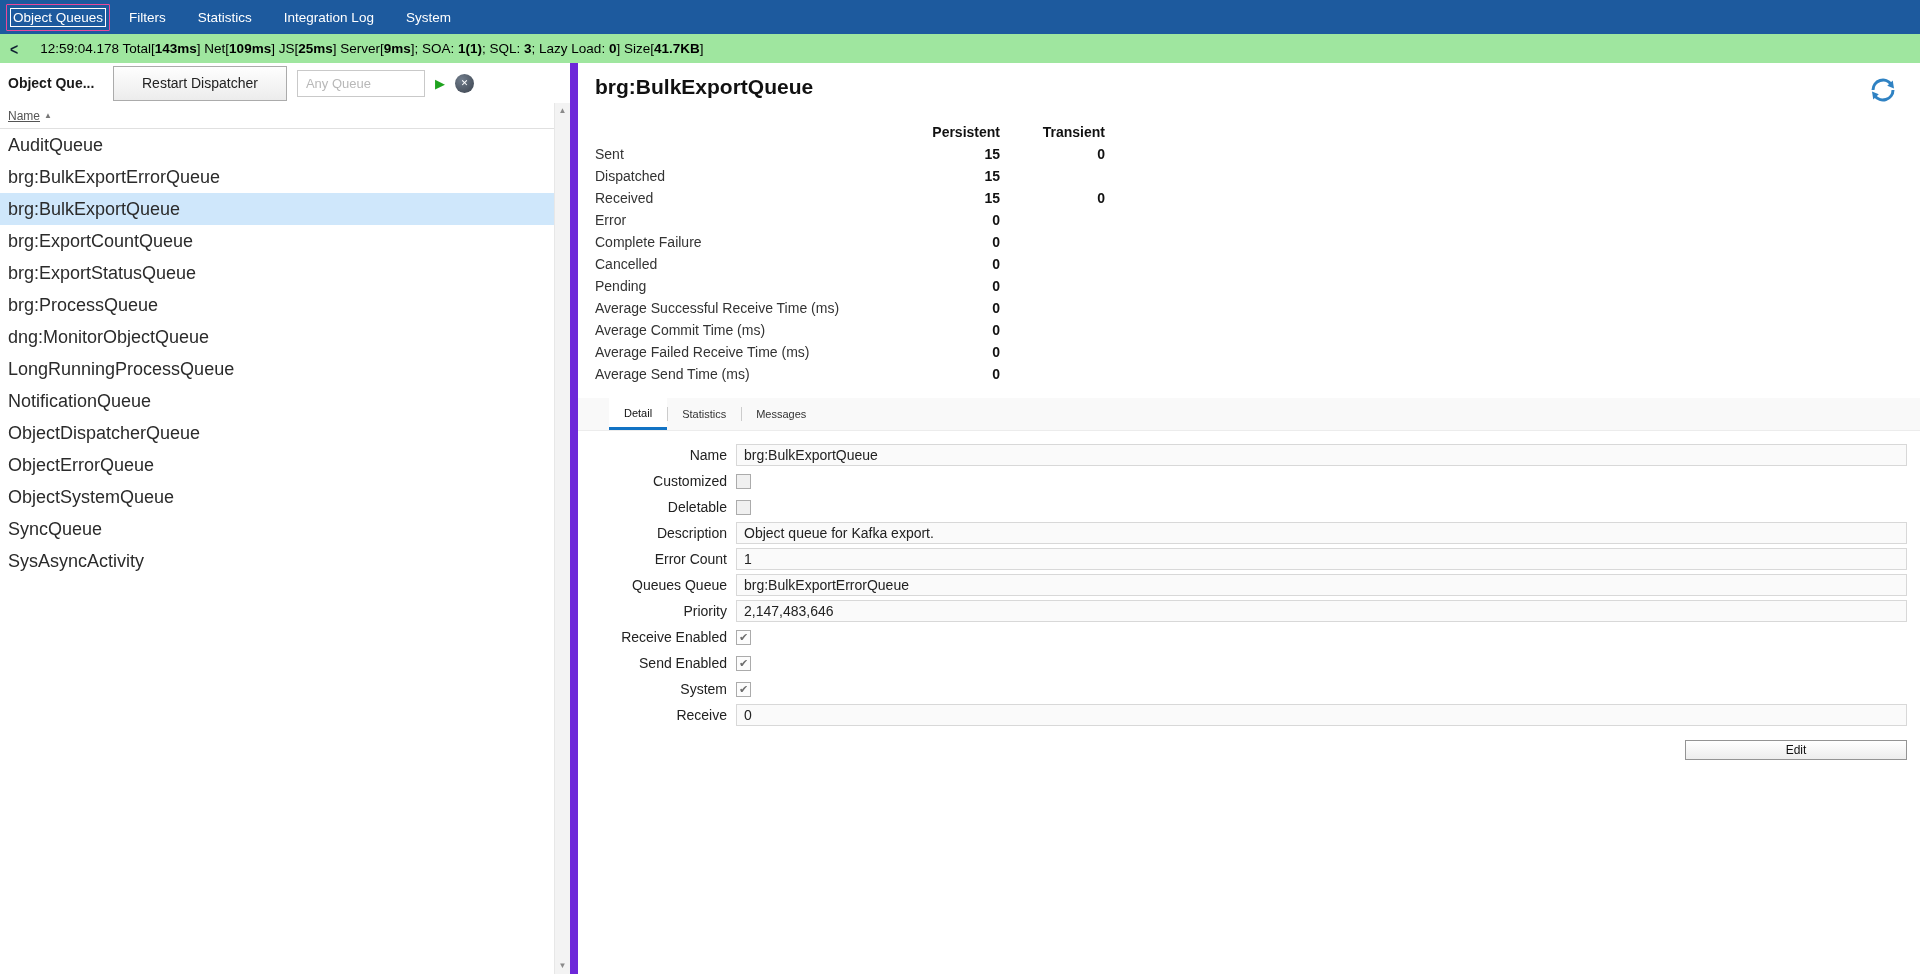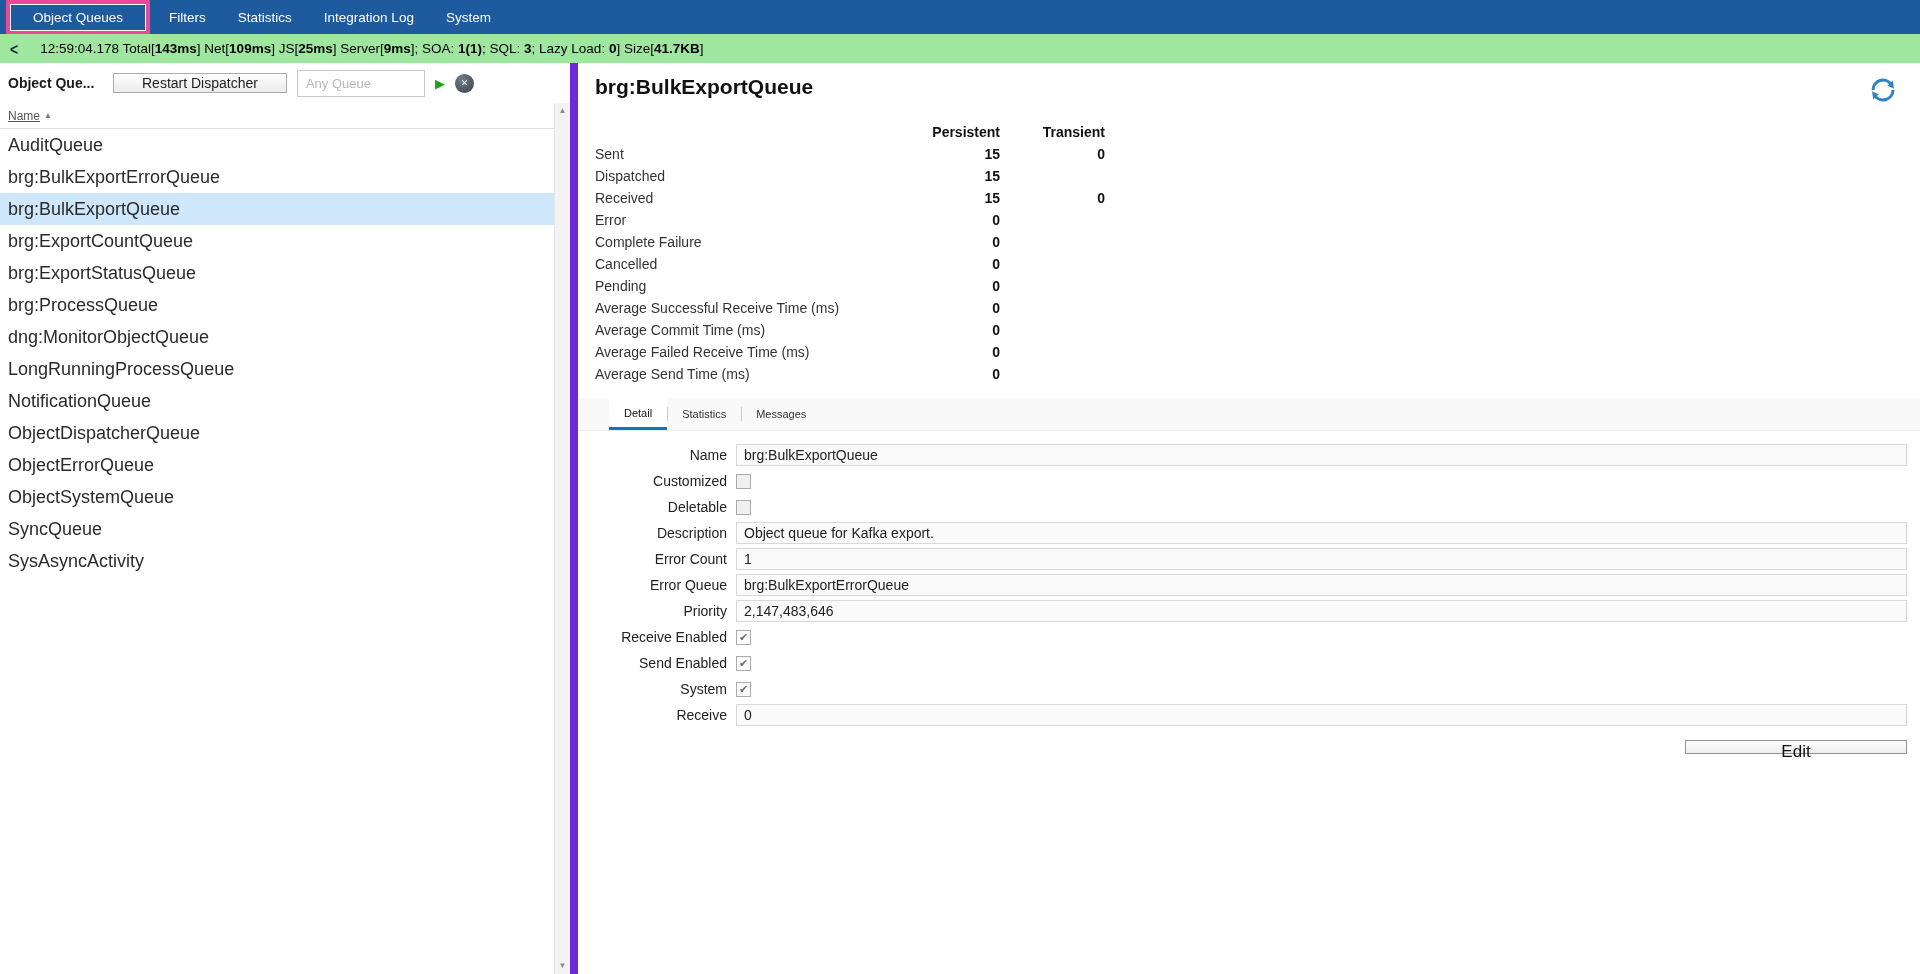--- a/index.html
+++ b/index.html
@@ -10,22 +10,22 @@
   }
   .app { width:1920px; height:974px; display:flex; flex-direction:column; }
 
   
   .topnav {
     height:34px; flex:none; background:var(--topnav-bg,#1d5a9e);
     display:flex; align-items:center; padding:0 6px; gap:6px;
   }
   .nav-item { color:#fff; font-size:13.5px; padding:5px 13px; white-space:nowrap; cursor:default; }
   .nav-item.active {
-    border:5px solid #ec4899; outline:1px solid #fff; outline-offset:-5px;
-    padding:5px 22px; border-radius:1px;
+    border:1px solid #ec4899; outline:1px solid #fff; outline-offset:-5px;
+    padding:5px 6px; border-radius:1px;
   }
 
   
   .statusbar {
     height:29px; flex:none; background:var(--statusbar-bg,#9fe69f);
     display:flex; align-items:center; font-size:13.5px; color:#000;
     padding:0 10px; gap:22px;
   }
   .back-icon { font-size:14px; color:#123; font-weight:bold; transform:scaleY(1.2); cursor:pointer; }
   .status-text { white-space:nowrap; }
@@ -35,21 +35,21 @@
   .main { flex:1; min-height:0; display:flex; }
 
   
   .left {
     width:578px; flex:none; position:relative; background:#fff;
     border-right:8px solid #6d28d9; display:flex; flex-direction:column;
   }
   .toolbar { height:40px; flex:none; display:flex; align-items:center; padding:0 8px; gap:10px; }
   .pane-title { font-weight:bold; font-size:14px; color:#1a1a1a; width:95px; white-space:nowrap; overflow:hidden; flex:none; }
   .restart {
-    height:20px; padding:0 28px; font-size:14px; color:#222; cursor:pointer;
+    height:35px; padding:0 28px; font-size:14px; color:#222; cursor:pointer;
     border:1px solid #ababab; background:linear-gradient(#fefefe,#ececec);
     font-family:inherit; white-space:nowrap;
   }
   .search {
     width:128px; height:27px; border:1px solid #c9c9c9; font-size:13px;
     padding:0 8px; color:#333; font-family:inherit; outline:none;
   }
   .search::placeholder { color:#b8b8b8; }
   .play-icon { color:var(--play-icon,#1fa31f); font-size:13px; cursor:pointer; line-height:1; }
   .clear-icon {
@@ -112,22 +112,22 @@
     font-size:14px; color:#222; padding:0 7px; font-family:inherit; outline:none;
   }
   .fcheck {
     width:15px; height:15px; flex:none; border:1px solid #ababab; background:#f0f0f0;
     display:flex; align-items:center; justify-content:center;
     font-size:11px; line-height:1; color:#6d6d6d; cursor:pointer;
   }
   .fcheck.checked { background:#fcfcfc; }
   .edit-row { display:flex; justify-content:flex-end; margin-top:10px; }
   .edit-btn {
-    width:222px; height:14px; border:1px solid #949494; cursor:pointer;
-    background:linear-gradient(#ffffff,#ededed); font-size:17px; color:#111; font-family:inherit;
+    width:222px; height:20px; border:1px solid #949494; cursor:pointer;
+    background:linear-gradient(#ffffff,#ededed); font-size:12px; color:#111; font-family:inherit;
   }
 </style>
 </head>
 <body>
 
 <div class="app">
 
   <nav class="topnav" id="topnav">
       <div class="nav-item active">Object Queues</div>
       <div class="nav-item">Filters</div>
@@ -273,21 +273,21 @@
           </div>
           <div class="frow">
             <span class="flabel">Description</span>
             <input class="finput" readonly="" value="Object queue for Kafka export." style="">
           </div>
           <div class="frow">
             <span class="flabel">Error Count</span>
             <input class="finput" readonly="" value="1" style="">
           </div>
           <div class="frow">
-            <span class="flabel">Error Queue</span>
+            <span class="flabel">Queues Queue</span>
             <input class="finput" readonly="" value="brg:BulkExportErrorQueue" style="">
           </div>
           <div class="frow">
             <span class="flabel">Priority</span>
             <input class="finput" readonly="" value="2,147,483,646" style="">
           </div>
           <div class="frow">
             <span class="flabel">Receive Enabled</span>
             <div class="fcheck checked">✔</div>
           </div>

